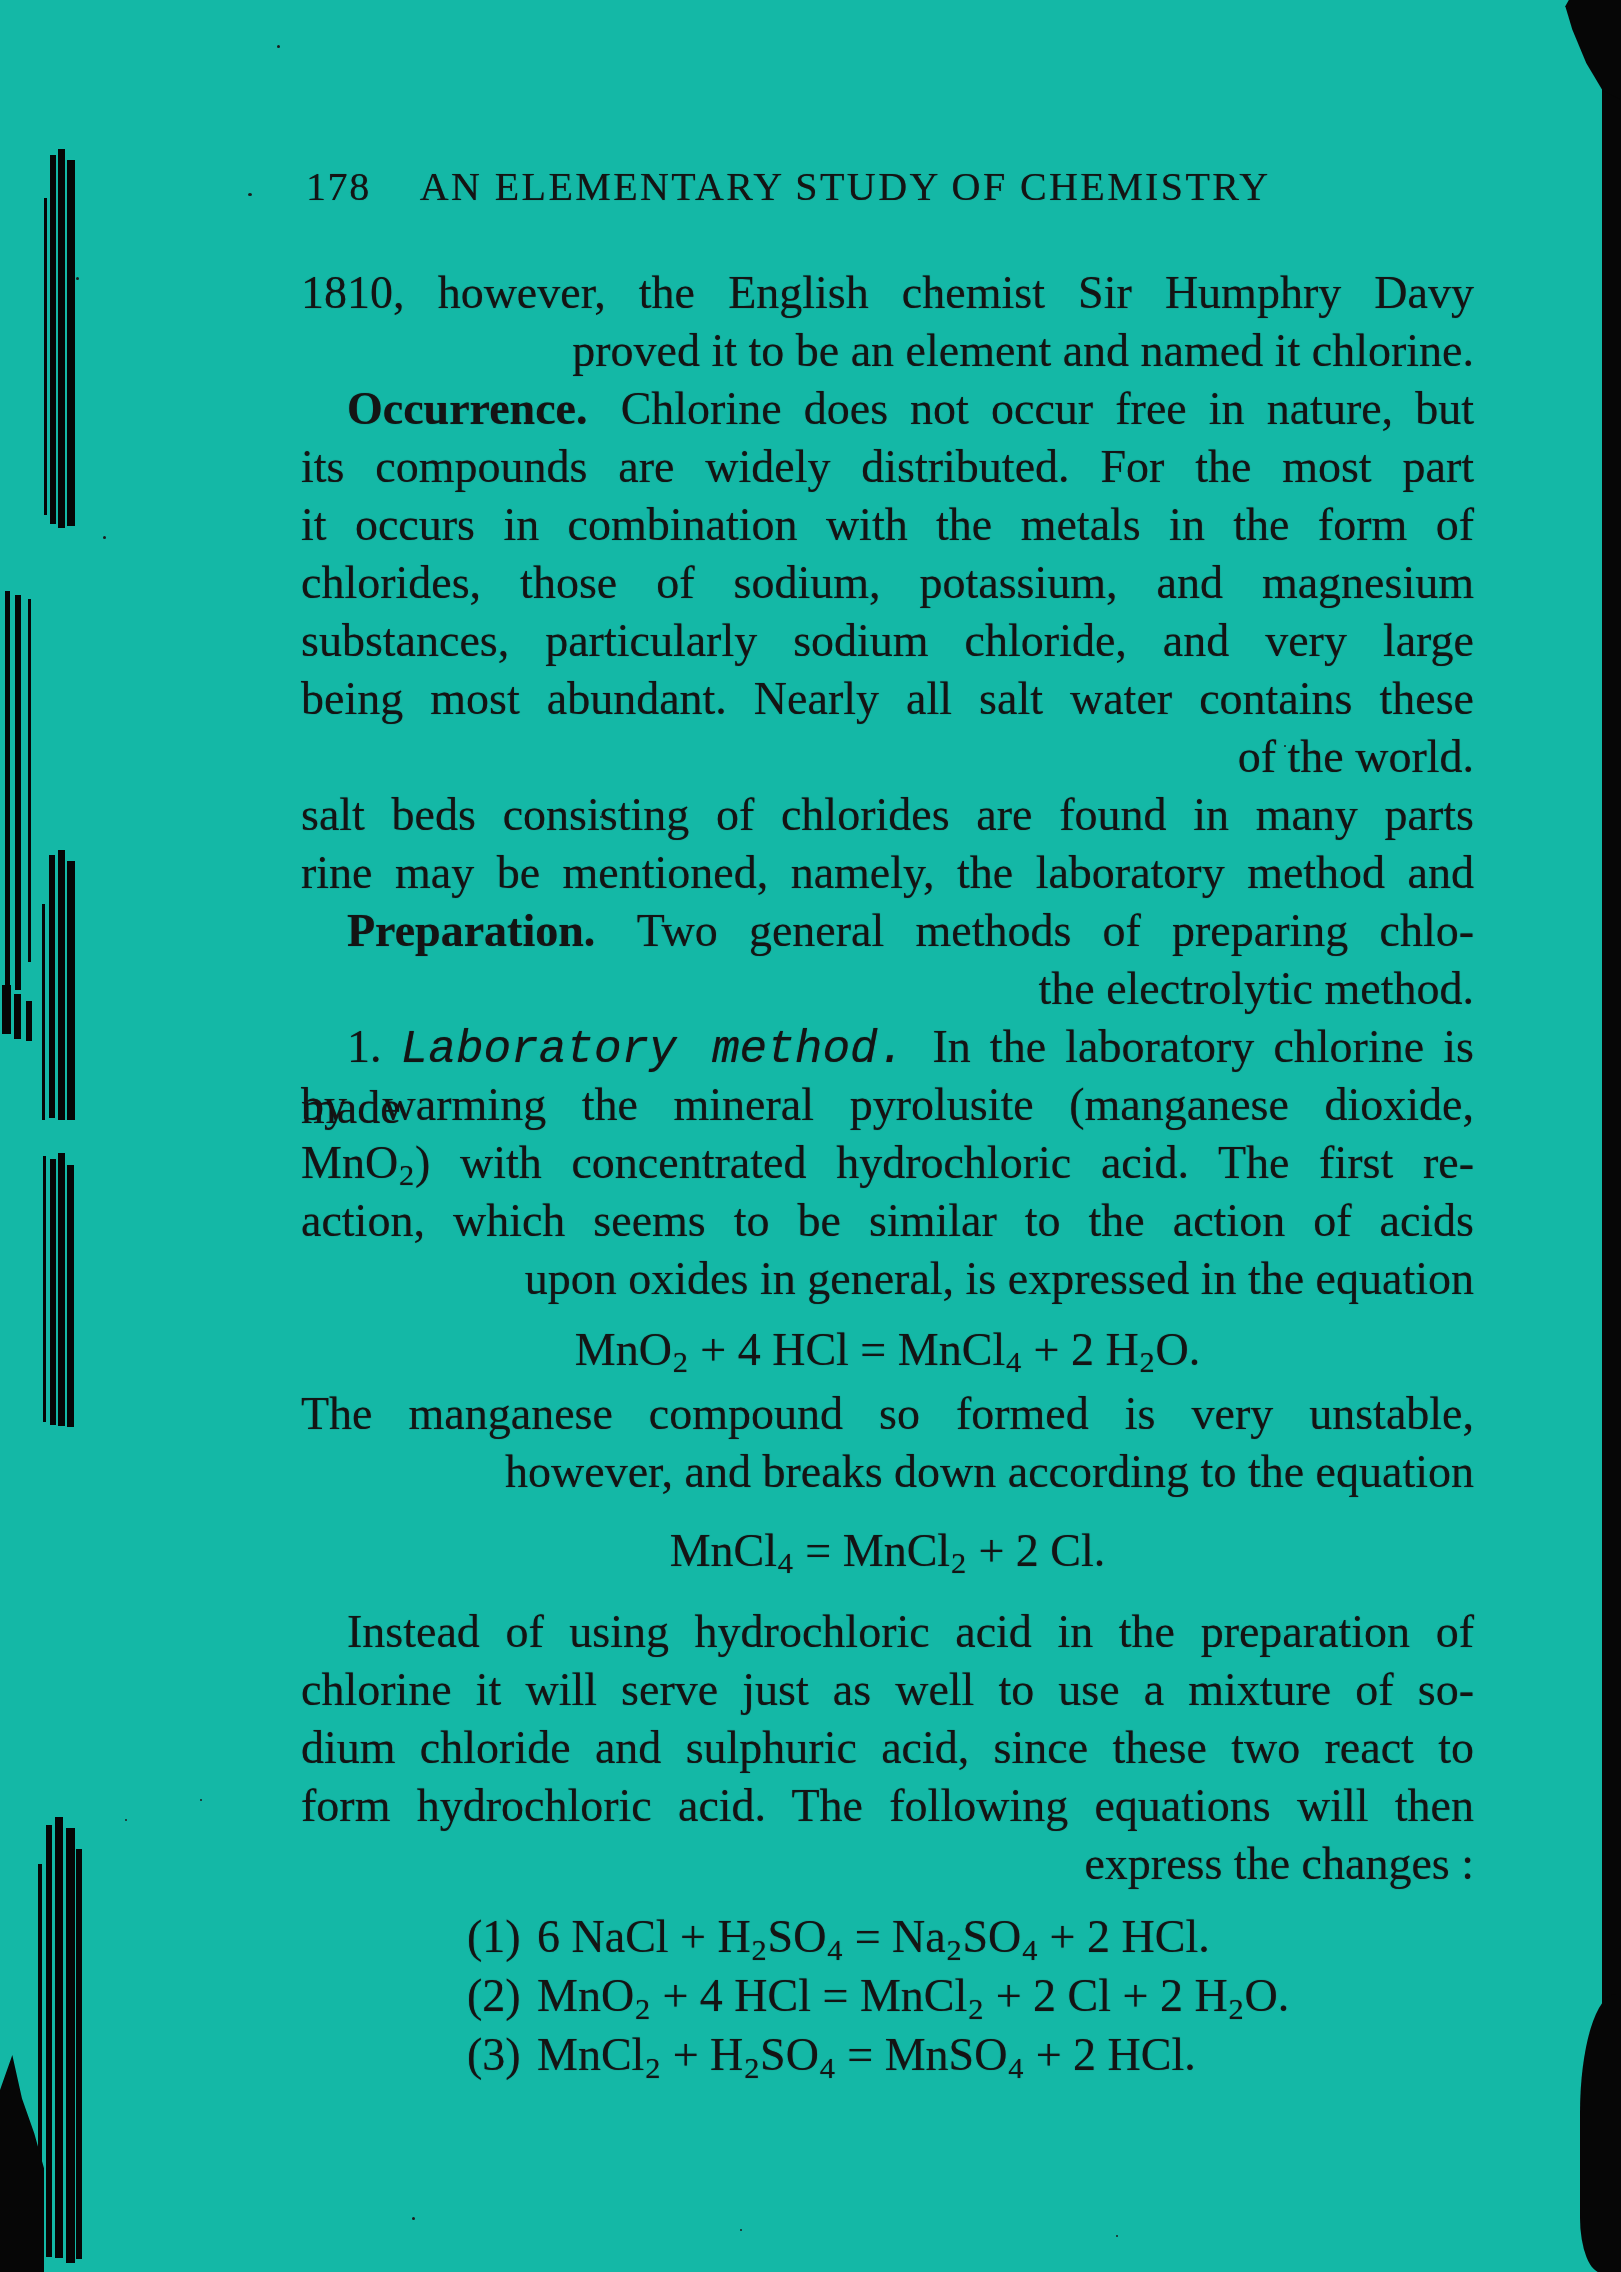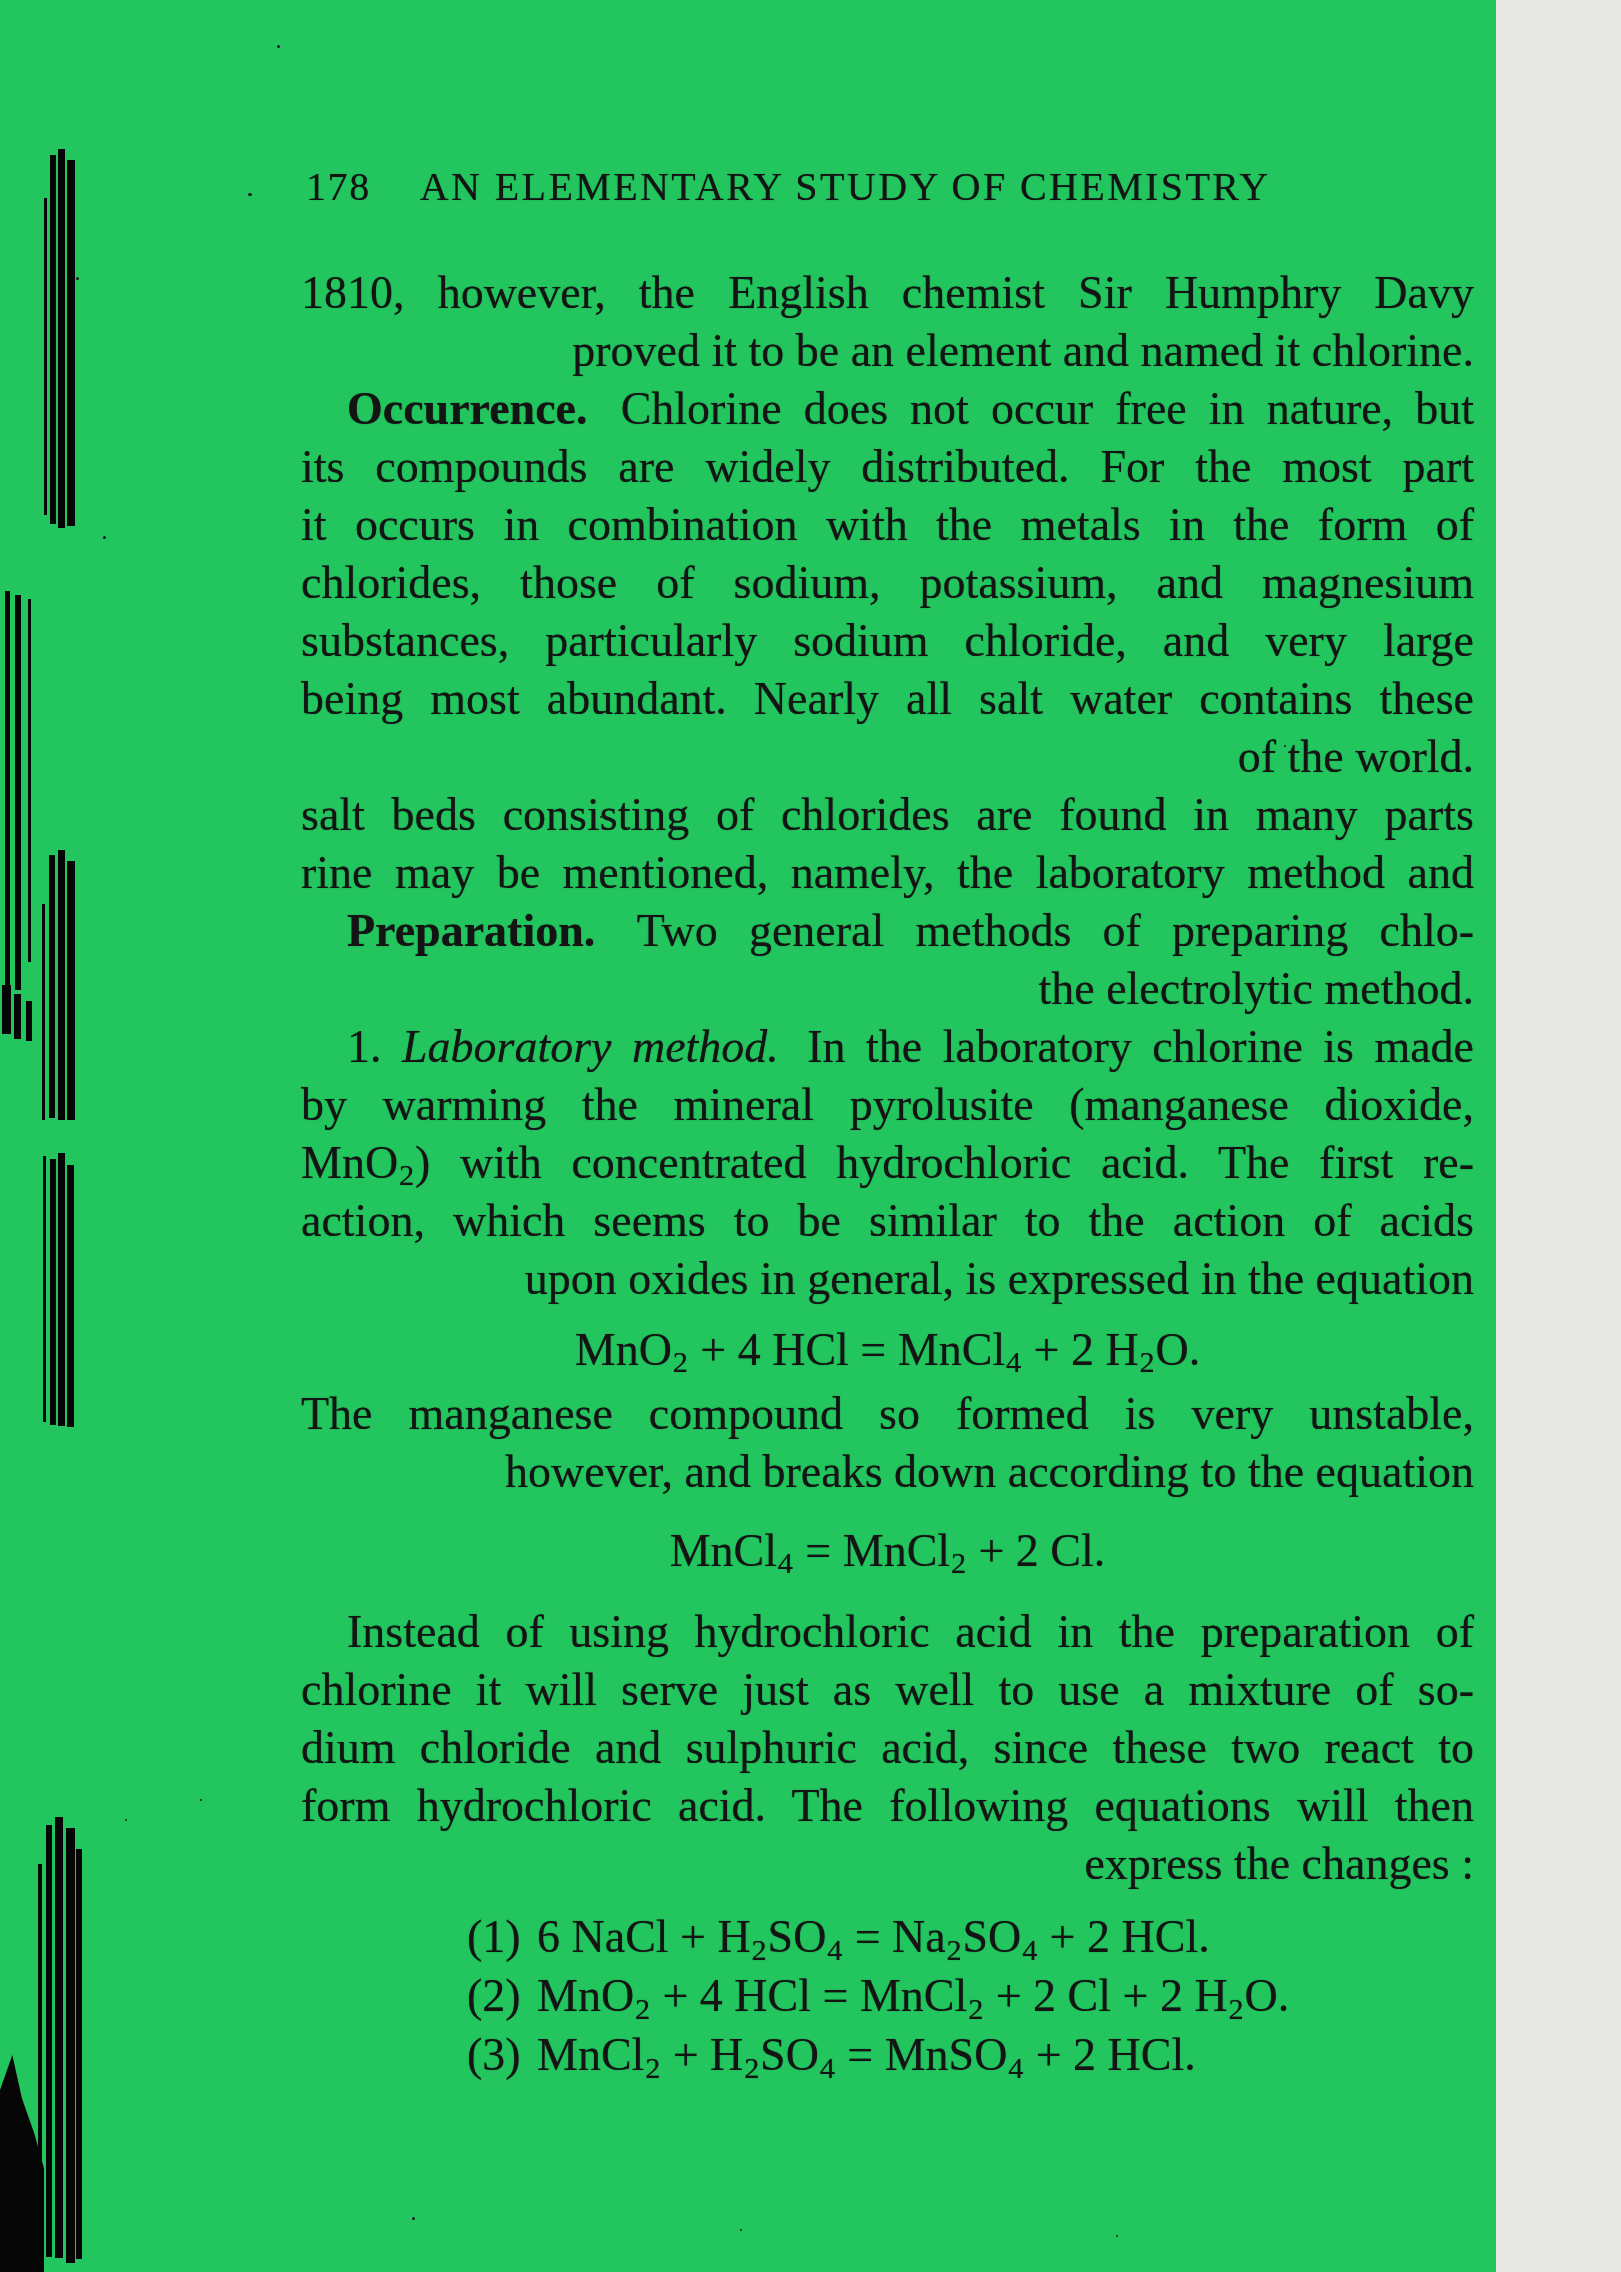--- a/index.html
+++ b/index.html
@@ -1,19 +1,19 @@
 <!DOCTYPE html>
 <html style="font-size:12.7px"><head>
 <meta charset="utf-8">
 <style>
   html,body { margin:0; padding:0; background:#e8e8e4; }
   #page {
     position:relative;
-    width:1496px; height:2273px;
-    background:#22c55e;
+    width:1621px; height:2273px;
+    background:#14b8a6;
     overflow:hidden;
     font-family:"Liberation Serif","DejaVu Serif",serif;
     color:#141414;
   }
   
   #running-head {
     position:absolute; left:306px; top:163px;
     font-size:40px; line-height:48px;
     letter-spacing:1.6px; white-space:nowrap;
     text-shadow:0 0 0.8px rgba(10,10,10,.6);
@@ -25,21 +25,21 @@
   #text-col {
     position:absolute; left:301px; top:264px; width:1173px;
     font-size:46px;
     text-shadow:0 0 1px rgba(10,10,10,.55);
   }
   .ln { height:58px; line-height:58px; white-space:nowrap; }
   .ln.j { text-align:justify; text-align-last:justify; white-space:normal; }
   .ln.end { text-align:right; }
   .ln.ind { text-indent:46px; }
   .ln b { margin-right:11px; }
-  .ln i { margin-right:8px; }
+  .ln i { margin-right:8px;font-family:Liberation Mono, monospace; }
   .ln sub { font-size:66%; line-height:0; position:relative; top:0.24em; vertical-align:baseline; margin:0 0.8px; }
 
   .eq { text-align:center; text-align-last:center; }
   .eq-a { margin-top:12.7px; margin-bottom:6px; }
   .eq-b { margin-top:21.4px; margin-bottom:23px; }
 
   .neq { display:flex; height:59px; line-height:59px; }
   .neq-first { margin-top:14.3px; }
   .neq .neq-label { display:inline-block; margin-left:166px; width:70px; flex:0 0 auto; }
   .neq .neq-formula { flex:0 0 auto; }

